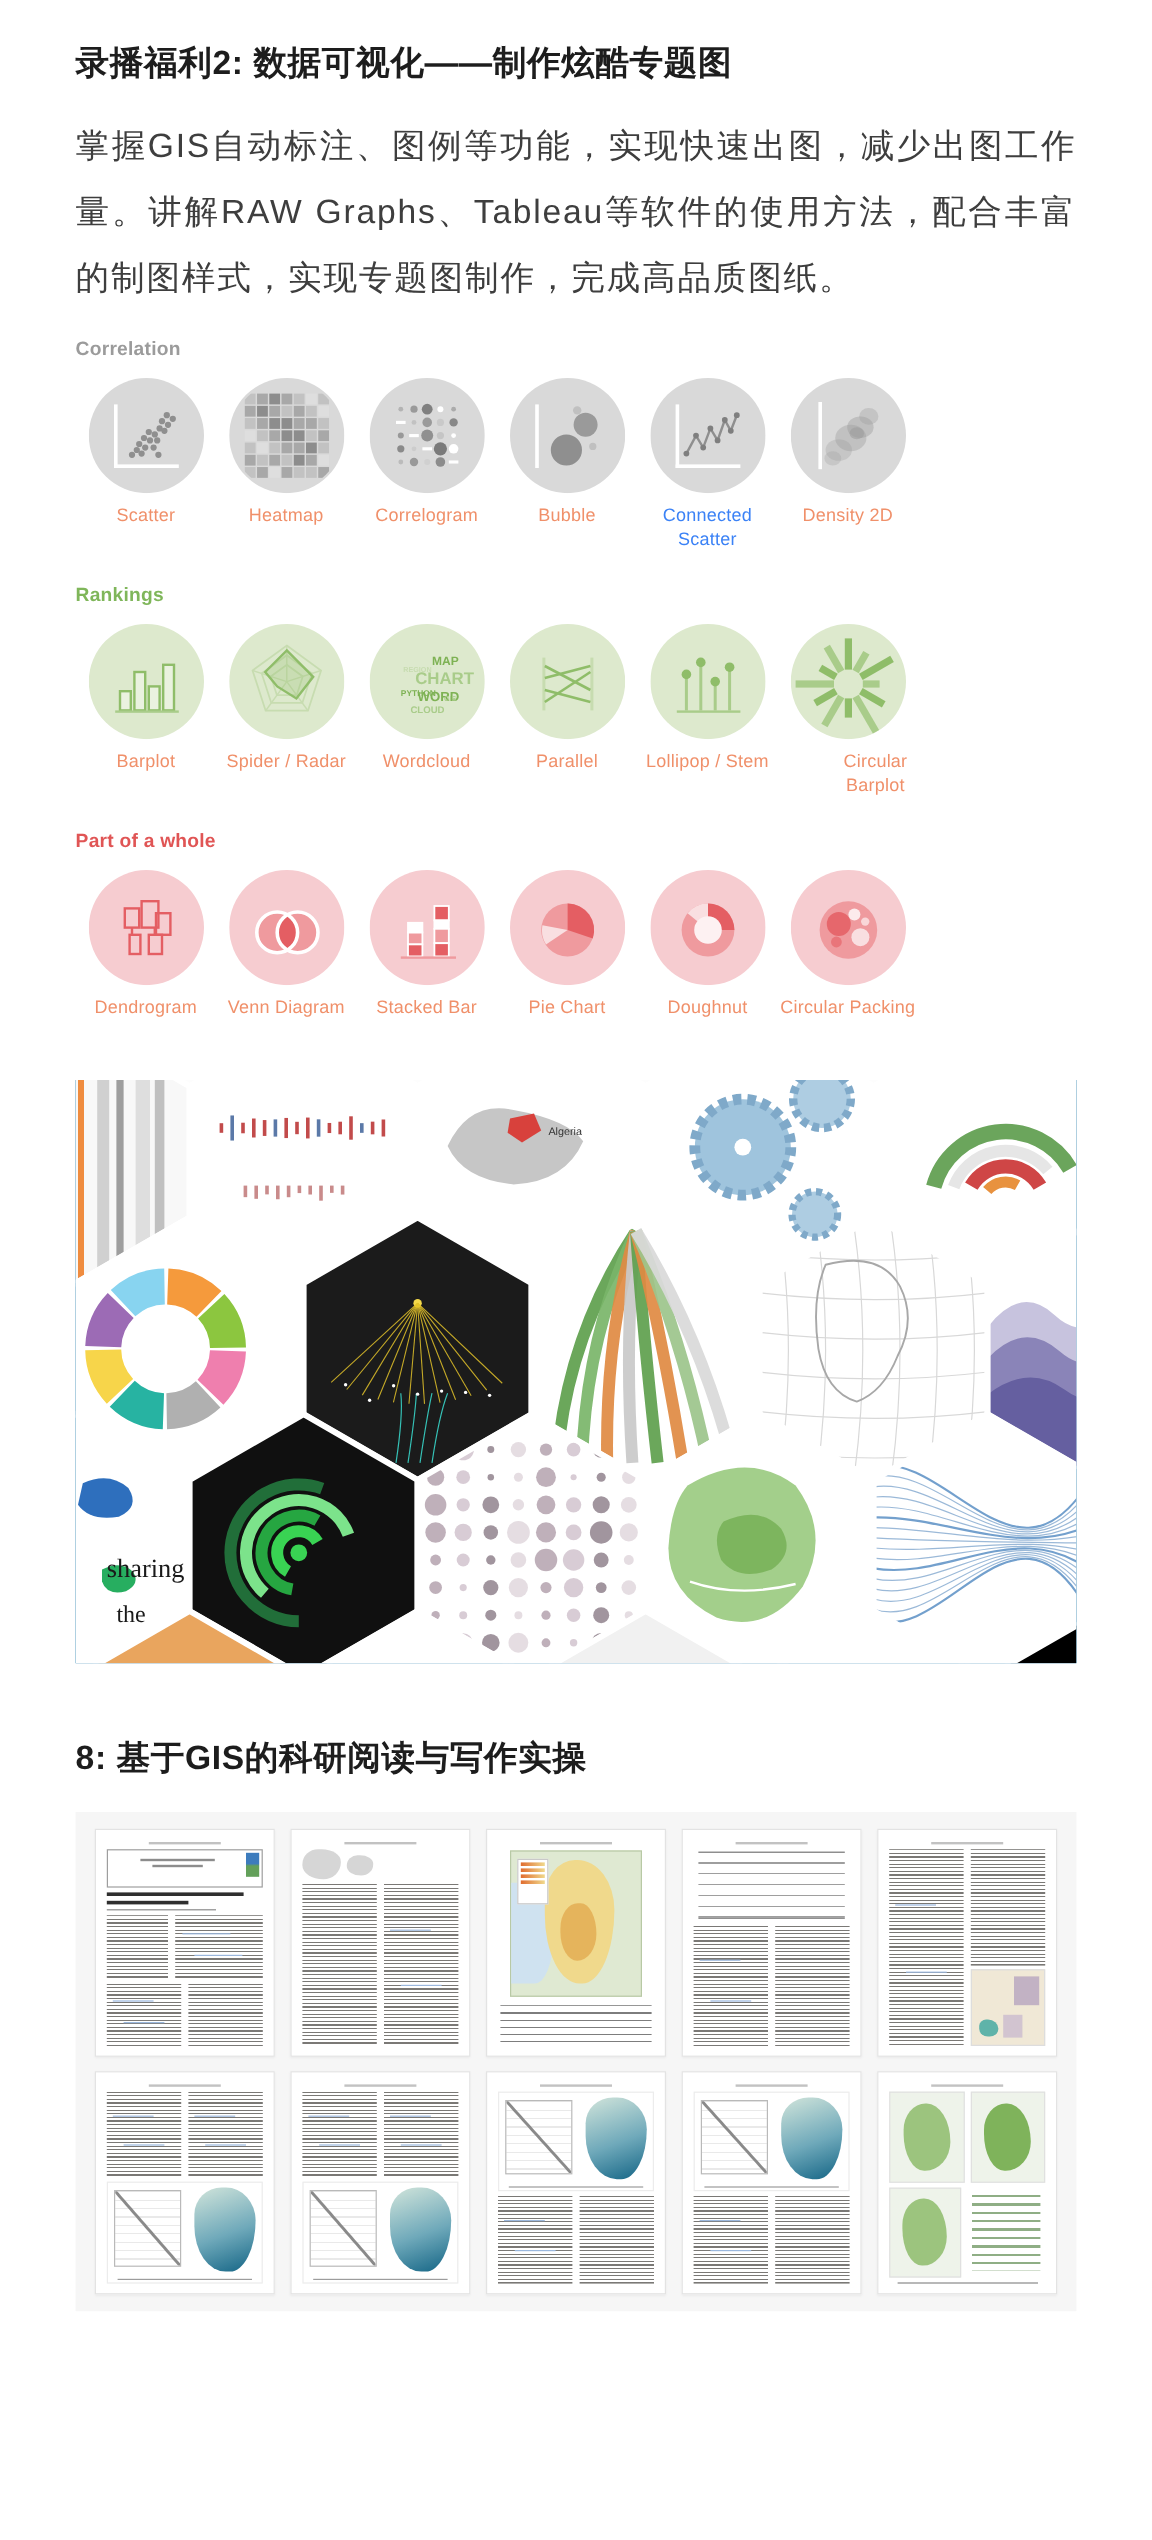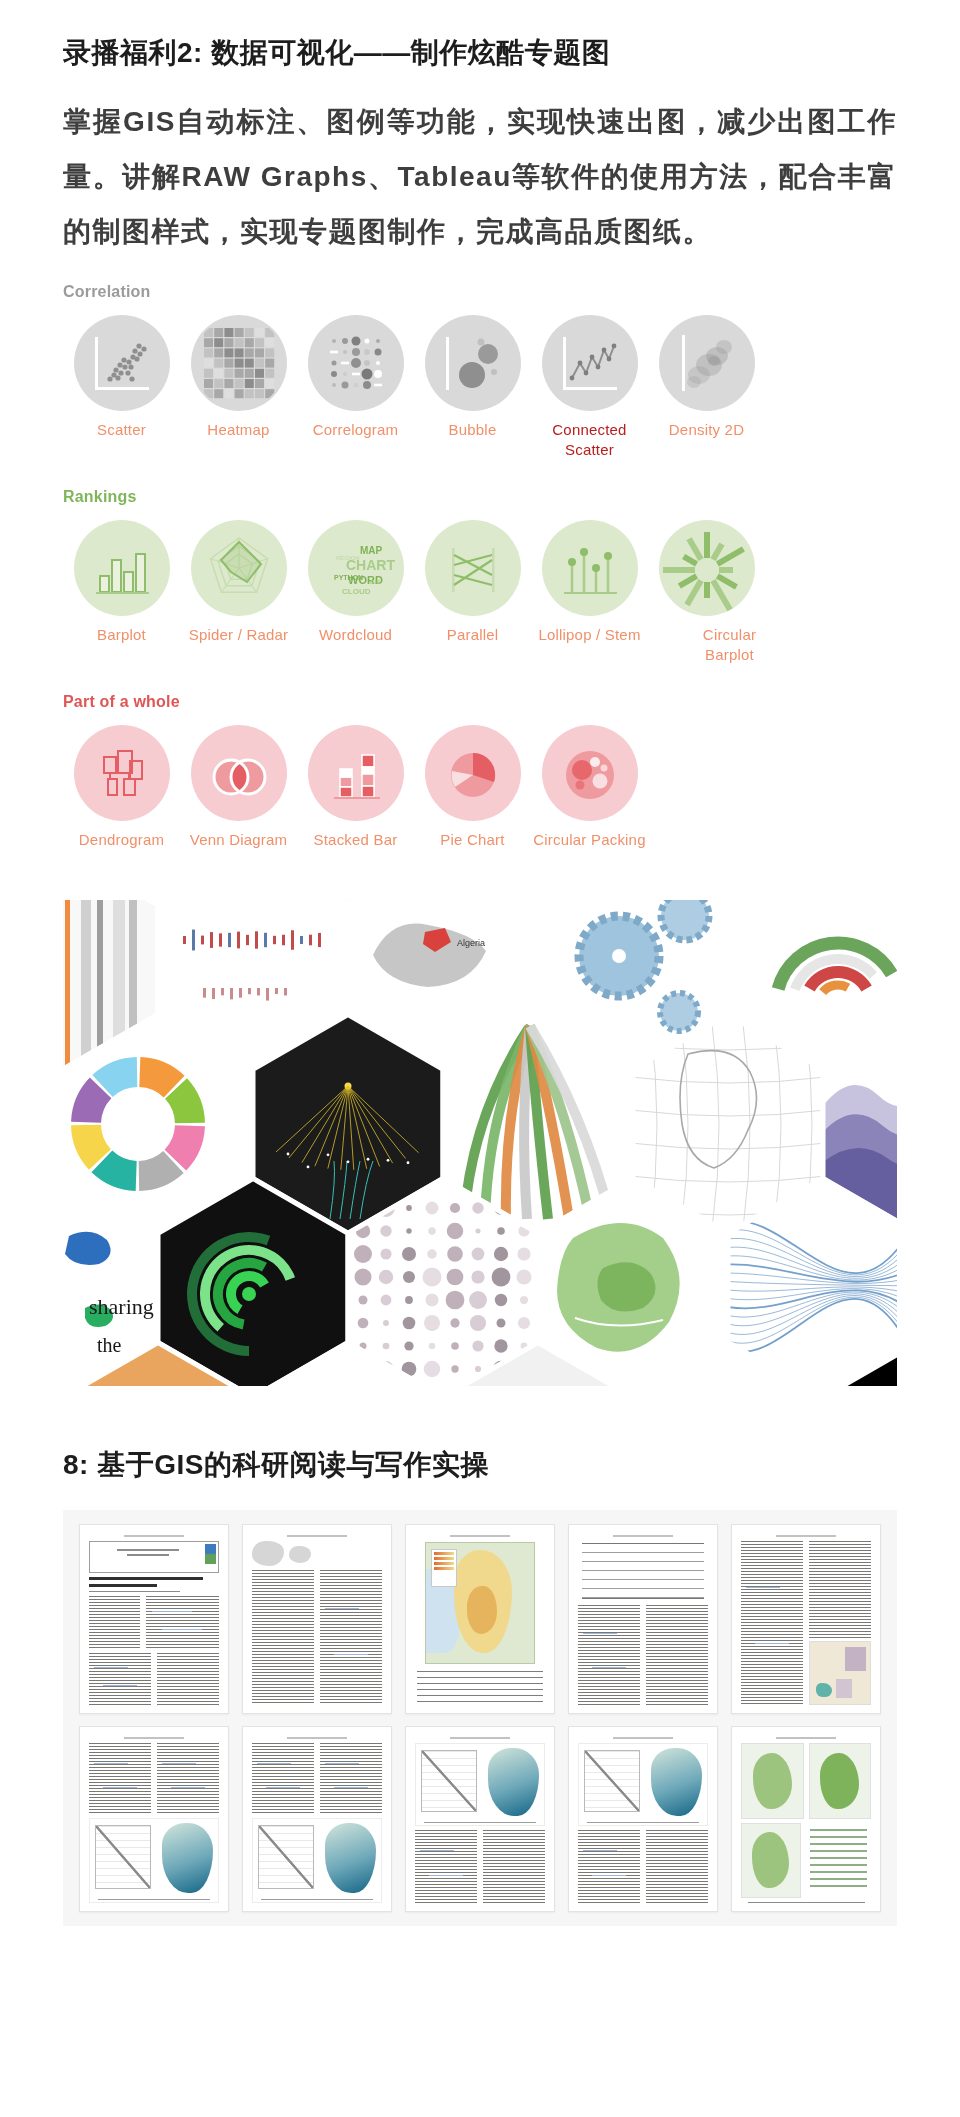--- a/index.html
+++ b/index.html
@@ -1,20 +1,20 @@
 <!DOCTYPE html>
 <html><head>
 <meta charset="utf-8">
 <style>
   html,body{margin:0;padding:0;background:#ffffff;}
   body{width:960px;height:2117px;overflow:hidden;font-family:"Liberation Sans","DejaVu Sans",sans-serif;}
   .page{padding:38px 63px 0 63px;width:834px;}
   h1.sec-heading{font-size:28px;line-height:30px;font-weight:bold;color:#1d1d1d;margin:0;letter-spacing:0.5px;}
   h1.sec-heading.second{margin-top:64px;}
-  p.sec-par{font-size:28px;line-height:55px;color:#3e3e3e;margin:26px 0 0 0;text-align:justify;letter-spacing:1.5px;font-weight:bold;}
+  p.sec-par{font-size:28px;line-height:55px;color:#3e3e3e;margin:26px 0 0 0;text-align:justify;letter-spacing:1.5px;}
   
   .cat{margin-top:24px;}
   .cat-title{font-size:16px;font-weight:bold;margin:0 0 14px 0;letter-spacing:0.2px;}
   .cat-row{display:flex;}
   .chip{width:117px;text-align:center;}
   .chip svg{display:block;margin:0 auto;}
   .chip .label{margin-top:9px;font-size:15px;line-height:20px;min-height:44px;letter-spacing:0.2px;}
   
   .collage{margin-top:26px;width:834px;height:486px;position:relative;background:#0369a1;overflow:hidden;}
   .collage svg{display:block;}
@@ -206,21 +206,21 @@
               <polyline points="30,63 38,48 44,58 50,42 56,52 62,35 67,44 72,31" fill="none" stroke="#8f8f8f" stroke-width="2"></polyline>
               <circle cx="30" cy="63" r="2.4" fill="#7f7f7f"></circle>
               <circle cx="38" cy="48" r="2.4" fill="#7f7f7f"></circle>
               <circle cx="44" cy="58" r="2.4" fill="#7f7f7f"></circle>
               <circle cx="50" cy="42" r="2.4" fill="#7f7f7f"></circle>
               <circle cx="56" cy="52" r="2.4" fill="#7f7f7f"></circle>
               <circle cx="62" cy="35" r="2.4" fill="#7f7f7f"></circle>
               <circle cx="67" cy="44" r="2.4" fill="#7f7f7f"></circle>
               <circle cx="72" cy="31" r="2.4" fill="#7f7f7f"></circle>
             </svg>
-            <div class="label" style="color: #b91c1c;">Connected Scatter</div>
+            <div class="label" style="color: #3b82f6;">Connected Scatter</div>
           </div>
           <div class="chip">
             <svg width="96" height="96" viewBox="0 0 96 96">
               <circle cx="48" cy="48" r="48" fill="#d9d9d9"></circle>
               <rect x="23" y="20" width="3" height="56" fill="#ffffff"></rect>
               <g fill="#9a9a9a">
                 <ellipse cx="40" cy="60" rx="11" ry="9" opacity=".30"></ellipse>
                 <ellipse cx="50" cy="50" rx="13" ry="11" opacity=".38"></ellipse>
                 <ellipse cx="58" cy="41" rx="11" ry="9" opacity=".42"></ellipse>
                 <ellipse cx="65" cy="32" rx="8" ry="7" opacity=".34"></ellipse>
@@ -397,20 +397,30 @@
             <div class="label" style="color: rgb(240, 144, 106);">Stacked Bar</div>
           </div>
           <div class="chip">
             <svg width="96" height="96" viewBox="0 0 96 96">
               <circle cx="48" cy="48" r="48" fill="#f6ccd0"></circle>
               <circle cx="48" cy="50" r="22" fill="#ef9a9e"></circle>
               <path d="M48,50 L48,28 A22,22 0 0 1 69,57 Z" fill="#e45e63"></path>
               <path d="M48,50 L30,62 A22,22 0 0 1 27,46 Z" fill="#f9dfe1"></path>
             </svg>
             <div class="label" style="color: rgb(240, 144, 106);">Pie Chart</div>
+          </div>
+          <div class="chip">
+            <svg width="96" height="96" viewBox="0 0 96 96">
+              <circle cx="48" cy="48" r="48" fill="#f6ccd0"></circle>
+              <circle cx="48" cy="50" r="22" fill="#ef9a9e"></circle>
+              <path d="M48,50 L48,28 A22,22 0 0 1 70,50 Z" fill="#e45e63"></path>
+              <path d="M48,50 L31,36 A22,22 0 0 1 48,28 Z" fill="#f9dfe1"></path>
+              <circle cx="48" cy="50" r="11.5" fill="#fdf1f2"></circle>
+            </svg>
+            <div class="label" style="color: rgb(240, 144, 106);">Doughnut</div>
           </div>
           <div class="chip">
             <svg width="96" height="96" viewBox="0 0 96 96">
               <circle cx="48" cy="48" r="48" fill="#f6ccd0"></circle>
               <circle cx="48" cy="50" r="24" fill="#ef9a9e"></circle>
               <circle cx="40" cy="45" r="10" fill="#e45e63" opacity=".85"></circle>
               <circle cx="58" cy="56" r="7.5" fill="#f9dfe1"></circle>
               <circle cx="53" cy="37" r="5" fill="#ffffff" opacity=".8"></circle>
               <circle cx="38" cy="60" r="4.5" fill="#e45e63" opacity=".6"></circle>
               <circle cx="62" cy="43" r="3.5" fill="#ffffff" opacity=".6"></circle>

